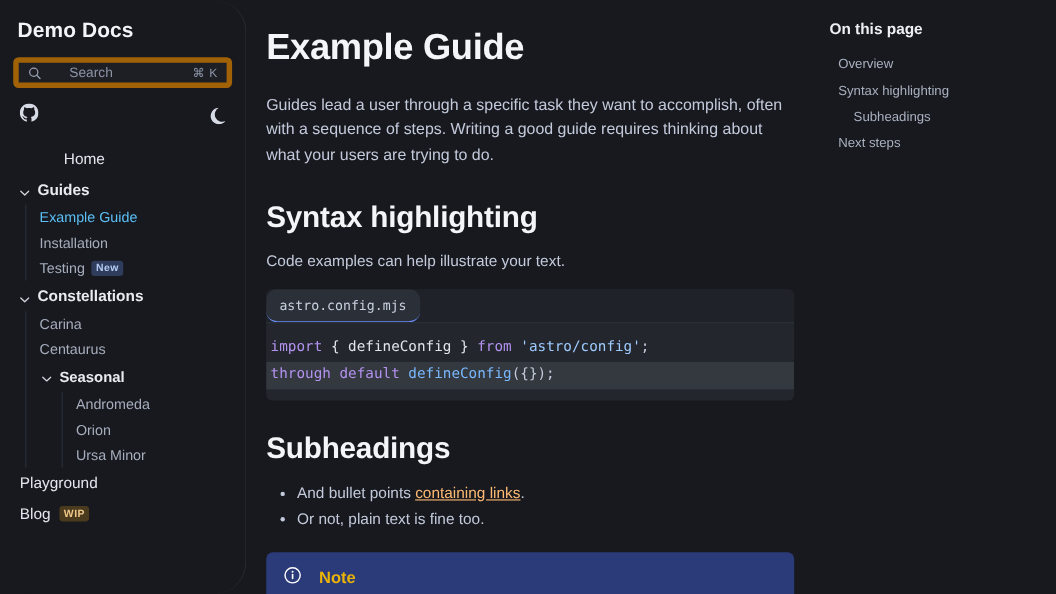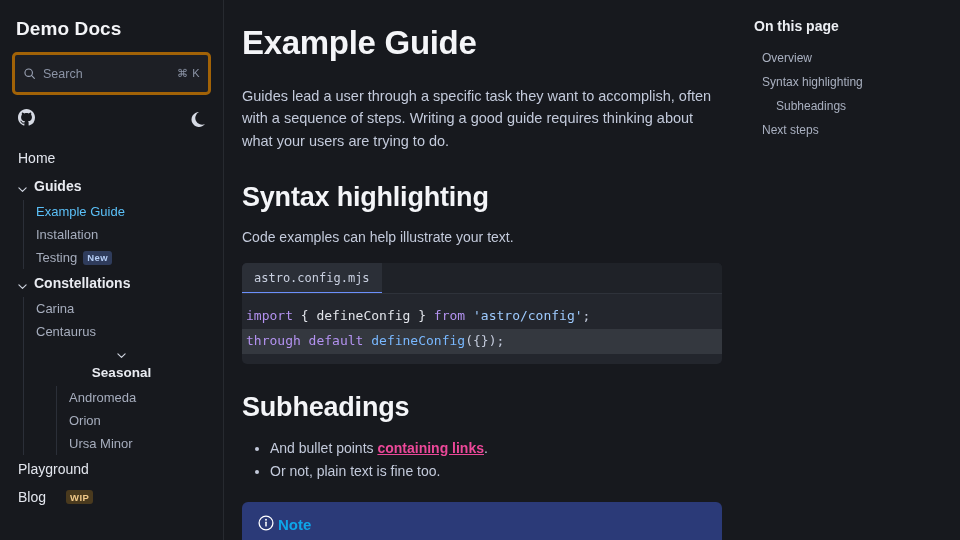--- a/index.html
+++ b/index.html
@@ -16,37 +16,38 @@
   
   .sidebar {
     width: 224px;
     flex: 0 0 224px;
     height: 540px;
     background: #17191e;
     border-right: 1px solid #272a30;
     padding: 0 0 0 0;
     overflow: hidden;
     position: relative;
+    border-radius: 29px;
   }
   .brand {
     font-size: 19px;
     font-weight: 700;
     color: #f3f4f7;
     padding: 18px 16px 12px 16px;
     letter-spacing: .1px;
   }
   .search-row { padding: 0 12px; }
   .search-box {
     display: flex; align-items: center;
-    height: 43px;
+    height: 28px;
     background: #1d1f25;
-    border: 3px solid #a16207;
+    border: 5px solid #a16207;
     border-radius: 5px;
     padding: 0 8px;
-    gap: 7px;
+    gap: 25px;
   }
   .search-box .magnifier { flex: 0 0 auto; display: flex; }
   .search-placeholder {
     flex: 1 1 auto;
     font-size: 12.5px;
     color: #8b93a5;
   }
   .kbd {
     font-size: 11px;
     color: #8b93a5;
@@ -57,32 +58,32 @@
     padding: 14px 18px 10px 18px;
   }
   .theme-toggle { display: flex; align-items: center; }
 
   .nav { padding: 4px 0 0 0; font-size: 13px; }
   .nav-top-link {
     padding: 6px 18px;
     font-size: 14px;
     color: #e3e6ee;
     font-weight: 400;
+    margin-left: 40px;
   }
   .group-header {
     display: flex; align-items: center; gap: 7px;
     padding: 6px 18px;
     font-size: 14px;
     font-weight: 700;
     color: #e9ebf1;
   }
   .group-header.sub {
     padding-left: 34px;
     font-size: 13.5px;
-    flex-direction: column;
   }
   .caret {
     width: 9px; height: 9px;
     display: inline-block;
     position: relative; top: -1px;
   }
   .group-items {
     border-left: 1px solid #2b2f38;
     margin-left: 23px;
     padding-left: 0;
@@ -106,21 +107,21 @@
     border-radius: 3px;
     background: #2f3c5c;
     color: #b5cdf5;
   }
   .badge.wip { background: #4a3a1e; color: #f0c98a; }
   .nav-plain {
     padding: 6px 18px;
     font-size: 14px;
     color: #e3e6ee;
   }
-  .nav-plain.withbadge { display: flex; align-items: center; gap: 20px; }
+  .nav-plain.withbadge { display: flex; align-items: center; gap: 8px; }
 
   
   .main {
     flex: 1 1 auto;
     height: 540px;
     overflow: hidden;
     padding: 0 24px 0 18px;
     position: relative;
   }
   .main-inner { max-width: 492px; padding-top: 14px; }
@@ -164,20 +165,21 @@
     display: flex;
     border-bottom: 1px solid #2e323a;
     background: #1f2228;
   }
   .code-tab {
     font-size: 12px;
     color: #c9d0e0;
     padding: 8px 12px 7px 12px;
     background: #2b2f37;
     border-bottom: 1px solid #6b8ffb;
+    border-radius: 10px;
   }
   .code-lines { padding: 10px 0 10px 0; }
   .code-line {
     font-size: 13px;
     line-height: 1.6;
     padding: 2px 4px;
     white-space: pre;
   }
   .code-line.highlight { background: #34383f; }
   .tok-kw { color: #b392f0; }
@@ -189,35 +191,34 @@
   ul.bullets {
     margin: 0 0 18px 0;
     padding-left: 28px;
   }
   ul.bullets li {
     font-size: 14px;
     line-height: 1.7;
     color: #c3cadb;
   }
   ul.bullets li a {
-    color: #ec4899;
+    color: #fdba74;
     text-decoration: underline;
-    font-weight: bold;
   }
 
   .note {
     background: #2b3a78;
     border-radius: 6px;
     padding: 13px 16px 16px 16px;
     margin-top: 6px;
   }
   .note-head {
-    display: flex; align-items: center; gap: 4px;
+    display: flex; align-items: center; gap: 16px;
     font-size: 15px; font-weight: 700;
-    color: #0ea5e9;
+    color: #eab308;
     margin-bottom: 10px;
   }
 
   
   .toc {
     width: 214px;
     flex: 0 0 214px;
     height: 440px;
     padding: 12px 16px 0 8px;
     overflow: hidden;

